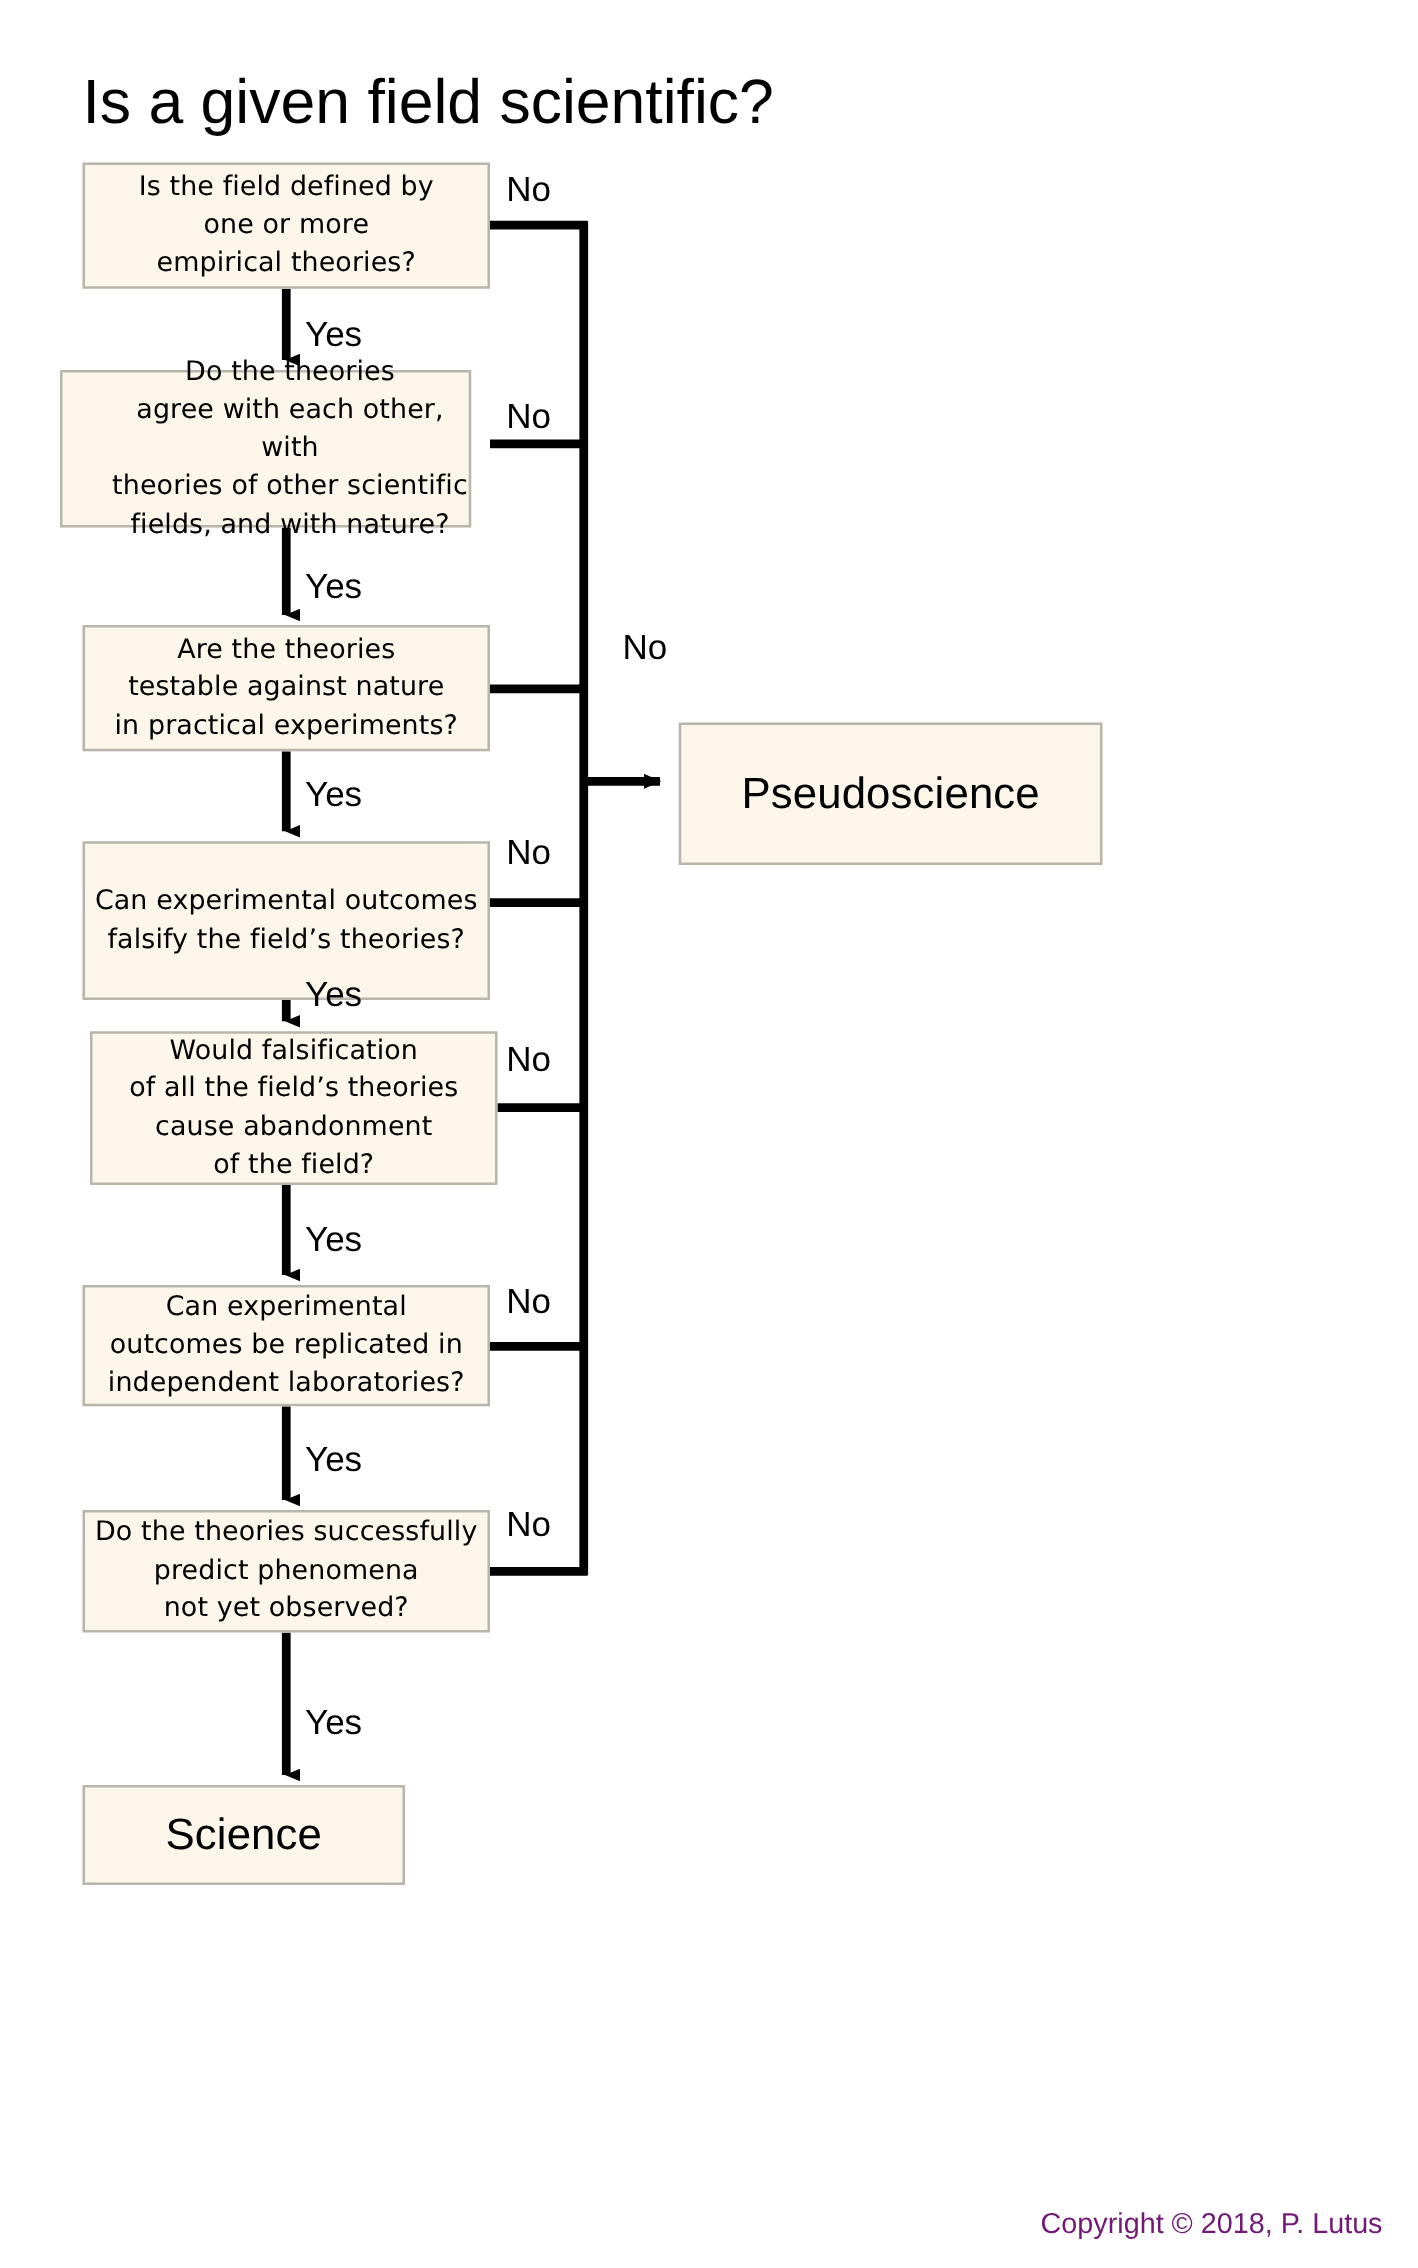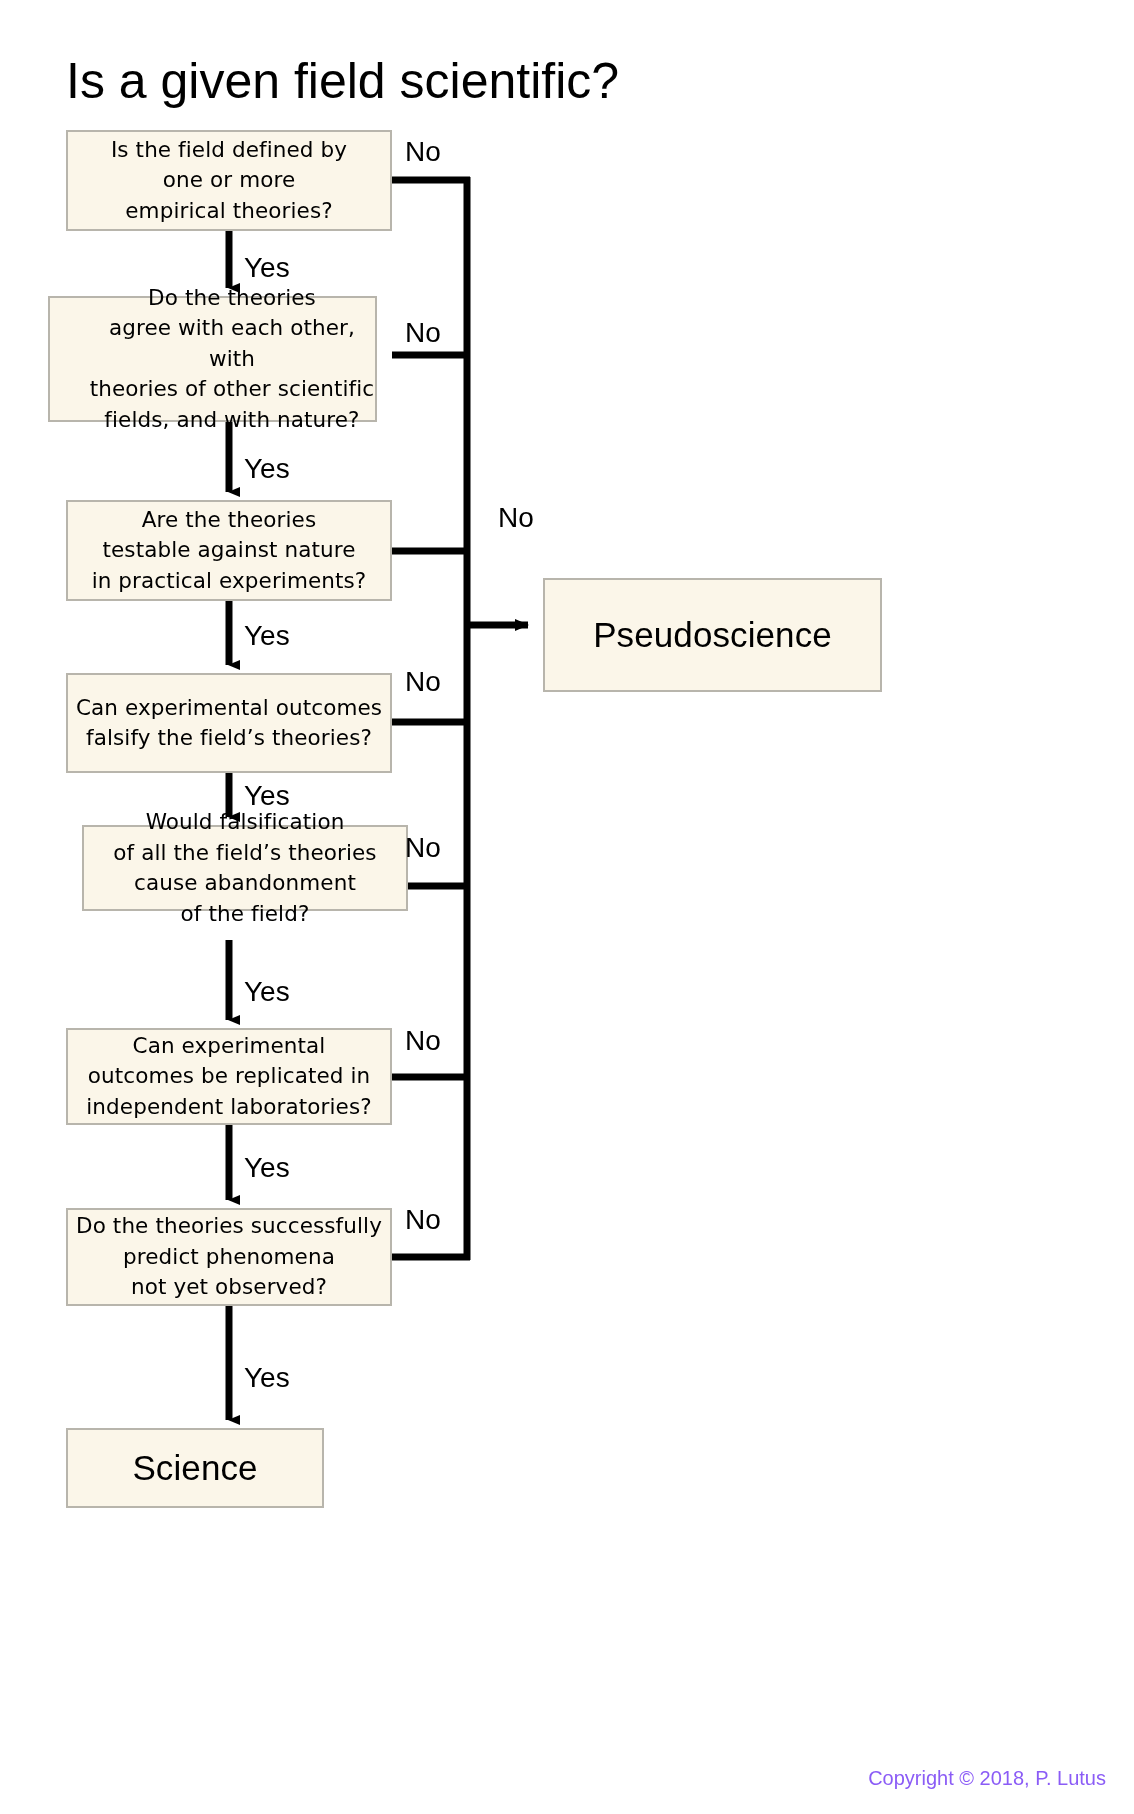--- a/index.html
+++ b/index.html
@@ -29,21 +29,21 @@
   .node.terminal .txt{
     font-size:35px;line-height:44px;
     font-family:"Liberation Sans",sans-serif;
   }
   .edge-label{
     position:absolute;font-size:28px;line-height:30px;color:#000;
     font-family:"Liberation Sans",sans-serif;white-space:nowrap;
   }
   .copyright{
     position:absolute;right:28px;bottom:22px;
-    font-size:20px;line-height:28px;color:#8b5cf6;
+    font-size:23px;line-height:28px;color:#701a75;
     font-family:"Liberation Sans",sans-serif;white-space:nowrap;text-align:center;
   }
   .lines{position:absolute;left:0;top:0;width:1134px;height:1814px;pointer-events:none;}
 </style>
 </head>
 <body>
 
 <div id="canvas">
 
   <div class="page-title">Is a given field scientific?</div>
@@ -96,26 +96,26 @@
 theories of other scientific
 fields, and with nature?</span>
   </div>
 
   <div class="node" style="left:66px;top:500px;width:326px;height:101px;">
     <span class="txt">Are the theories
 testable against nature
 in practical experiments?</span>
   </div>
 
-  <div class="node" style="left:66px;top:673px;width:326px;height:100px;">
+  <div class="node" style="left:66px;top:673px;width:326px;height:127px;">
     <span class="txt">Can experimental outcomes
 falsify the field’s theories?</span>
   </div>
 
-  <div class="node" style="left:82px;top:825px;width:326px;height:86px;">
+  <div class="node" style="left:72px;top:825px;width:326px;height:123px;">
     <span class="txt">Would falsification
 of all the field’s theories
 cause abandonment
 of the field?</span>
   </div>
 
   <div class="node" style="left:66px;top:1028px;width:326px;height:97px;">
     <span class="txt">Can experimental
 outcomes be replicated in
 independent laboratories?</span>

